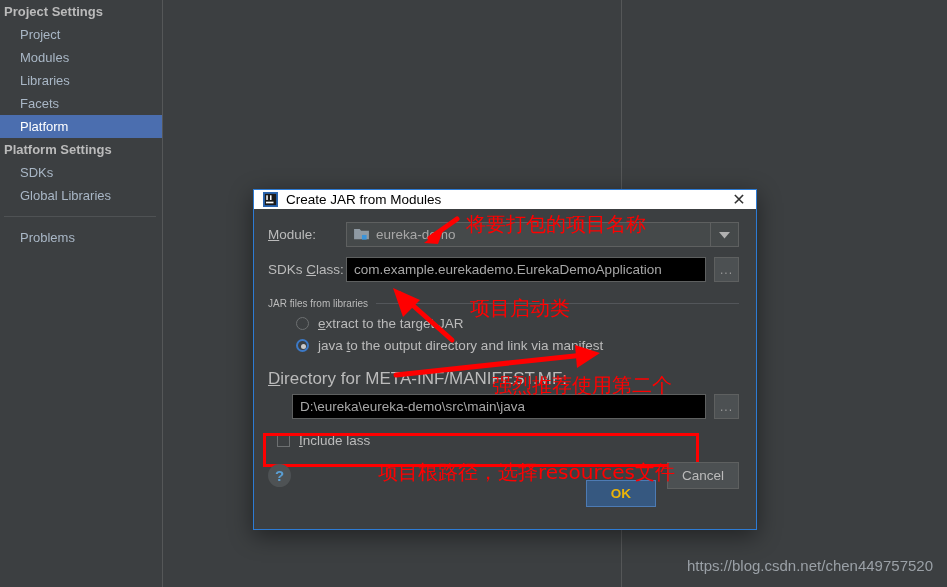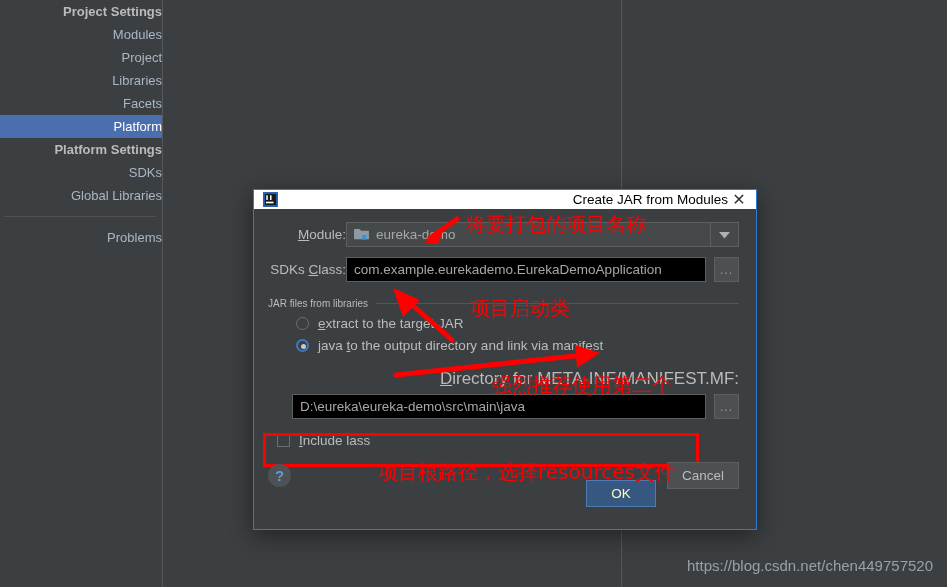--- a/index.html
+++ b/index.html
@@ -14,21 +14,20 @@
     overflow: hidden;
     position: relative;
     -webkit-font-smoothing: antialiased;
   }
 
   
   #ide-root {
     position: absolute;
     inset: 0;
     background: #3c3f41;
-    text-align: right;
   }
   .vdivider {
     position: absolute;
     top: 0;
     bottom: 0;
     width: 1px;
     background: #555758;
   }
   #divider-left  { left: 162px; }
   #divider-right { left: 621px; }
@@ -313,22 +312,22 @@
     display: flex;
     align-items: center;
     justify-content: center;
     box-sizing: border-box;
     cursor: pointer;
     margin-left: 11px;
   }
   #ok-button {
     background: #365880;
     border: 1px solid #4d7bb4;
-    color: #fef9c3;
-    font-weight: normal;
+    color: #eab308;
+    font-weight: bold;
     margin-top: 36px;
   }
   #cancel-button {
     background: #4c5052;
     border: 1px solid #5e6060;
     color: #bbbbbb;
   }
 
   
   #annotations {
@@ -356,22 +355,22 @@
     white-space: nowrap;
   }
 </style>
 </head>
 <body>
 
 <div id="ide-root">
 
   <div id="settings-tree">
     <div class="tree-group">Project Settings</div>
+    <div class="tree-item">Project</div>
     <div class="tree-item">Modules</div>
-    <div class="tree-item">Project</div>
     <div class="tree-item">Libraries</div>
     <div class="tree-item">Facets</div>
     <div class="tree-item selected">Platform</div>
     <div class="tree-group">Platform Settings</div>
     <div class="tree-item">SDKs</div>
     <div class="tree-item">Global Libraries</div>
     <div class="tree-sep"></div>
     <div class="tree-item">Problems</div>
   </div>
 

